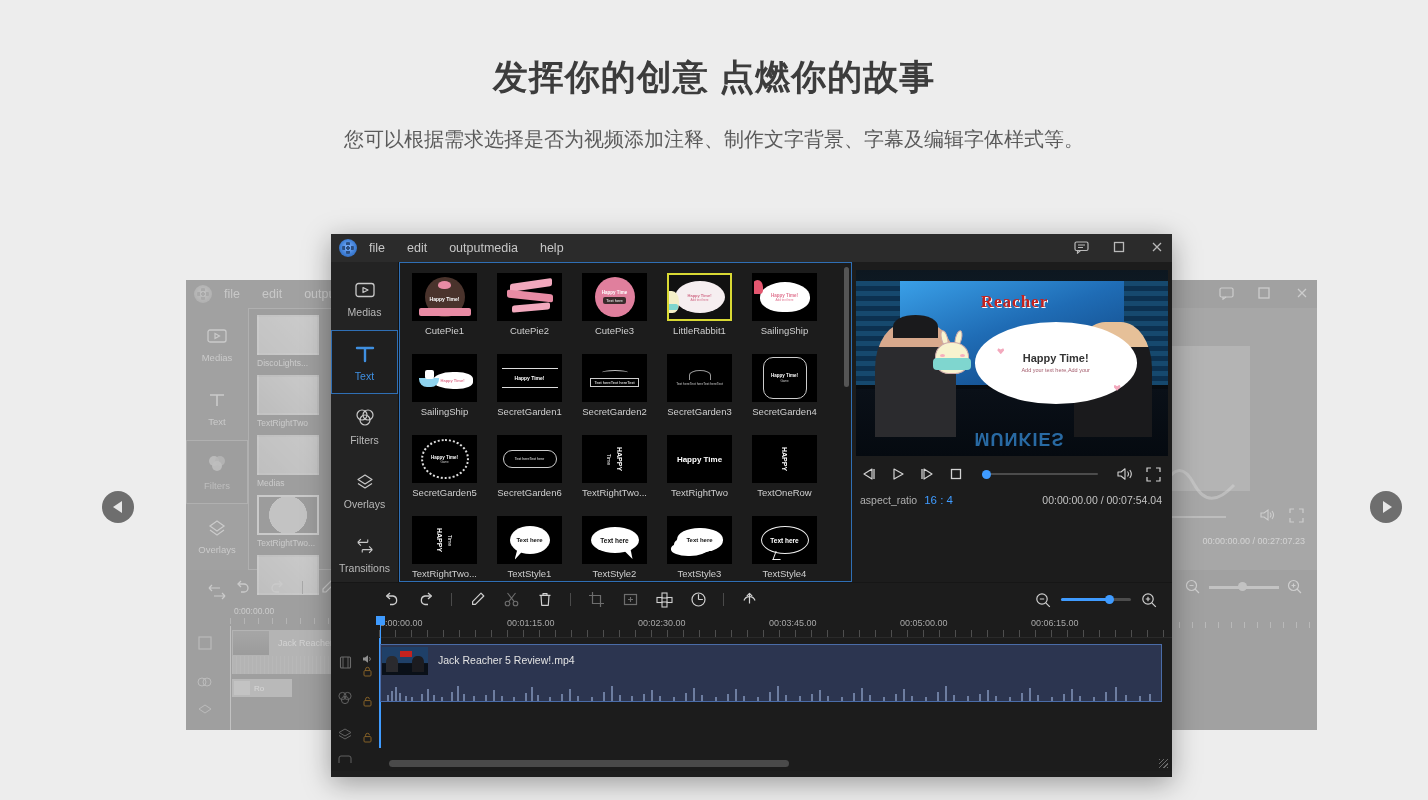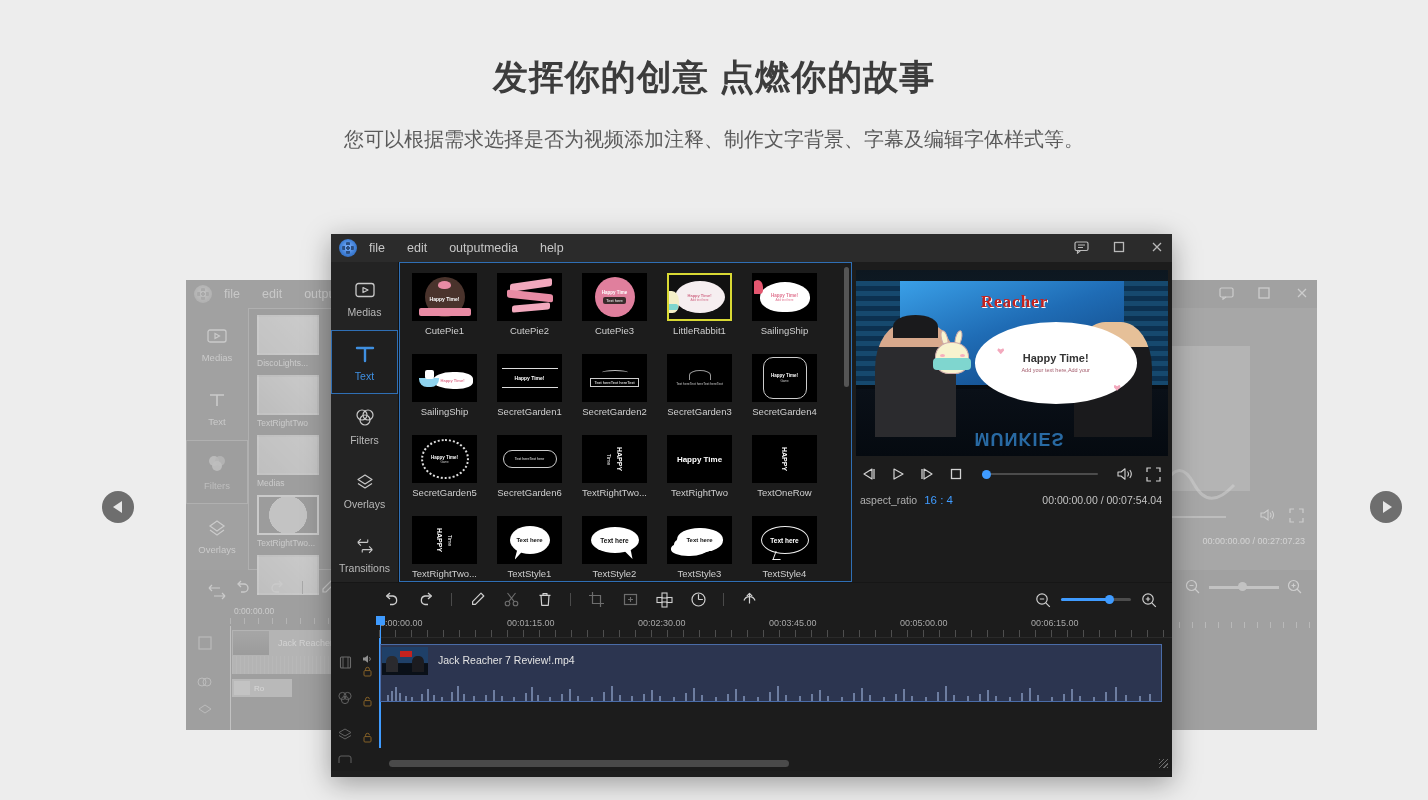--- a/index.html
+++ b/index.html
@@ -965,21 +965,21 @@
         <div class="tracks">
           <div class="playhead"></div>
           <div class="clip">
             <div class="clip-top">
               <div class="clip-thumb">
                 <div style="position:absolute;inset:0;background:linear-gradient(180deg,#1f4068 0 58%,#0a1018 59%);"></div>
                 <div style="position:absolute;left:4px;bottom:3px;width:12px;height:16px;background:#2a2a2e;border-radius:40% 40% 0 0;"></div>
                 <div style="position:absolute;right:4px;bottom:3px;width:12px;height:16px;background:#1c1c20;border-radius:40% 40% 0 0;"></div>
                 <div style="position:absolute;left:18px;top:4px;width:12px;height:6px;background:#c4221f;"></div>
               </div>
-              <span class="clip-name">Jack Reacher 7 Review!.mp4</span>
+              <span class="clip-name">Jack Reacher 5 Review!.mp4</span>
             </div>
             <div class="clip-wave">
               <span class="bar" style="left:6px;height:6px"></span>
                 <span class="bar" style="left:10px;height:10px"></span>
               <span class="bar" style="left:14px;height:14px"></span>
                 <span class="bar" style="left:18px;height:8px"></span>
               <span class="bar" style="left:24px;height:5px"></span>
                 <span class="bar" style="left:30px;height:4px"></span>
               <span class="bar" style="left:40px;height:7px"></span>
                 <span class="bar" style="left:46px;height:12px"></span>

